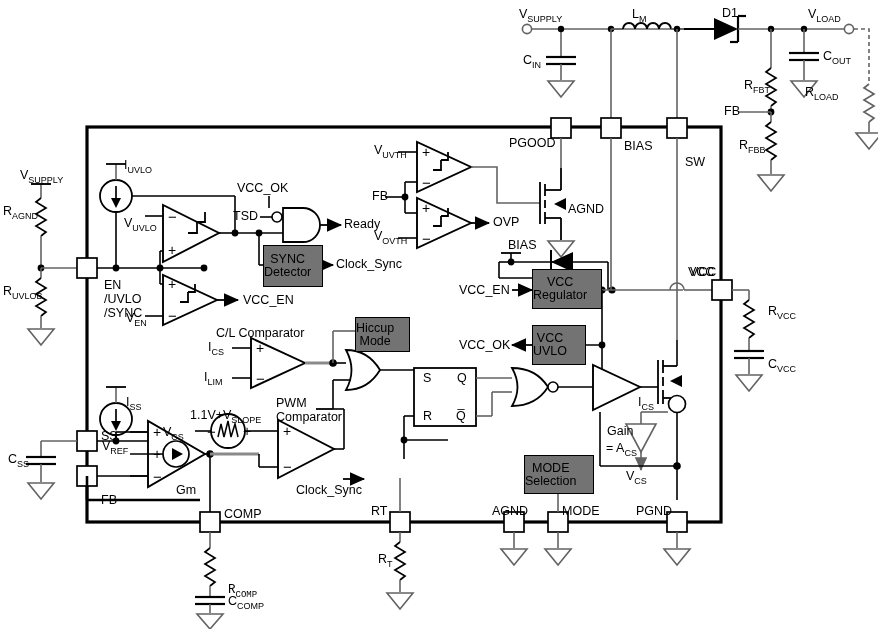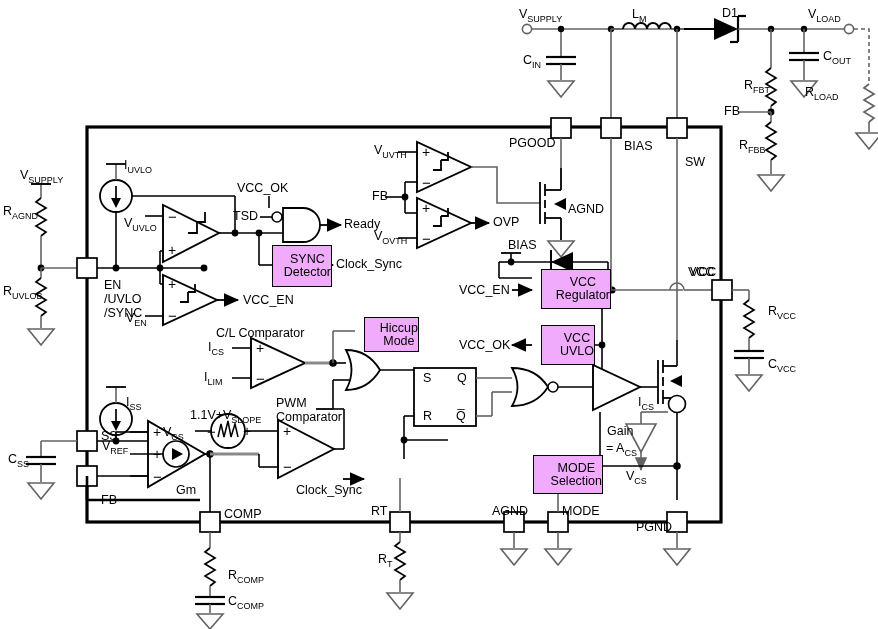--- a/index.html
+++ b/index.html
@@ -2,23 +2,23 @@
 <html><head>
 <meta charset="utf-8">
 <style>
   html,body{margin:0;padding:0;background:#ffffff;}
   #root{position:relative;width:878px;height:629px;background:#fff;
         font-family:"Liberation Sans",sans-serif;color:#000;overflow:hidden;}
   .lbl{position:absolute;font-size:12.5px;line-height:1;white-space:nowrap;}
   .lbl sub{font-size:9px;}
   .lbl.sm{font-size:11px;}
   svg{position:absolute;left:0;top:0;}
-  .blkbox{position:absolute;border:1.4px solid #000;background:#f0abfc;
+  .blkbox{position:absolute;border:1.4px solid #000;background:#737373;
           font-size:12.5px;text-align:center;line-height:13px;
-          display:flex;align-items:center;justify-content:flex-end;margin-left:9px;}
+          display:flex;align-items:center;justify-content:flex-start;}
 </style>
 </head>
 <body>
 
 <div id="root">
 
 <svg width="878" height="629">
   <defs>
     <marker id="arr" markerWidth="9" markerHeight="9" refX="8" refY="4.5" orient="auto">
       <path d="M0,0.6 L8.6,4.5 L0,8.4 z" fill="#000"></path>
@@ -389,34 +389,34 @@
 
 <div class="lbl" style="left:509px;top:137px;">PGOOD</div>
 <div class="lbl" style="left:624px;top:140px;">BIAS</div>
 <div class="lbl" style="left:685px;top:156px;text-align:right;">SW</div>
 <div class="lbl" style="left:688px;top:266px;">VCC</div>
 
 <div class="lbl" style="left:20px;top:169px;">V<sub>SUPPLY</sub></div>
 <div class="lbl" style="left:3px;top:205px;">R<sub>AGND</sub></div>
 <div class="lbl" style="left:3px;top:285px;">R<sub>UVLOB</sub></div>
 <div class="lbl" style="left:8px;top:453px;">C<sub>SS</sub></div>
-<div class="lbl" style="left:228px;top:569px;">R<sub>COMP</sub></div>
+<div class="lbl" style="left:228px;top:584px;font-family:Liberation Mono, monospace;">R<sub>COMP</sub></div>
 <div class="lbl" style="left:228px;top:595px;">C<sub>COMP</sub></div>
 <div class="lbl" style="left:378px;top:553px;">R<sub>T</sub></div>
 <div class="lbl" style="left:768px;top:305px;">R<sub>VCC</sub></div>
 <div class="lbl" style="left:768px;top:358px;">C<sub>VCC</sub></div>
 
 <div class="lbl" style="left:104px;top:278px;line-height:14px;">EN<br>/UVLO<br>/SYNC</div>
 <div class="lbl" style="left:101px;top:430px;">SS</div>
 <div class="lbl" style="left:101px;top:494px;">FB</div>
 <div class="lbl" style="left:224px;top:508px;">COMP</div>
 <div class="lbl" style="left:371px;top:505px;">RT</div>
 <div class="lbl" style="left:492px;top:505px;">AGND</div>
 <div class="lbl" style="left:562px;top:505px;">MODE</div>
-<div class="lbl" style="left:636px;top:505px;margin-top:16px;">PGND</div>
+<div class="lbl" style="left:636px;top:505px;">PGND</div>
 
 <div class="lbl" style="left:124px;top:159px;">I<sub>UVLO</sub></div>
 <div class="lbl" style="left:124px;top:217px;">V<sub>UVLO</sub></div>
 <div class="lbl" style="left:126px;top:312px;">V<sub>EN</sub></div>
 <div class="lbl" style="left:237px;top:182px;">VCC_OK</div>
 <div class="lbl" style="left:233px;top:210px;text-align:right;">TSD</div>
 <div class="lbl" style="left:344px;top:218px;">Ready</div>
 <div class="lbl" style="left:336px;top:258px;">Clock_Sync</div>
 <div class="lbl" style="left:243px;top:294px;">VCC_EN</div>
 <div class="lbl" style="left:374px;top:144px;">V<sub>UVTH</sub></div>

